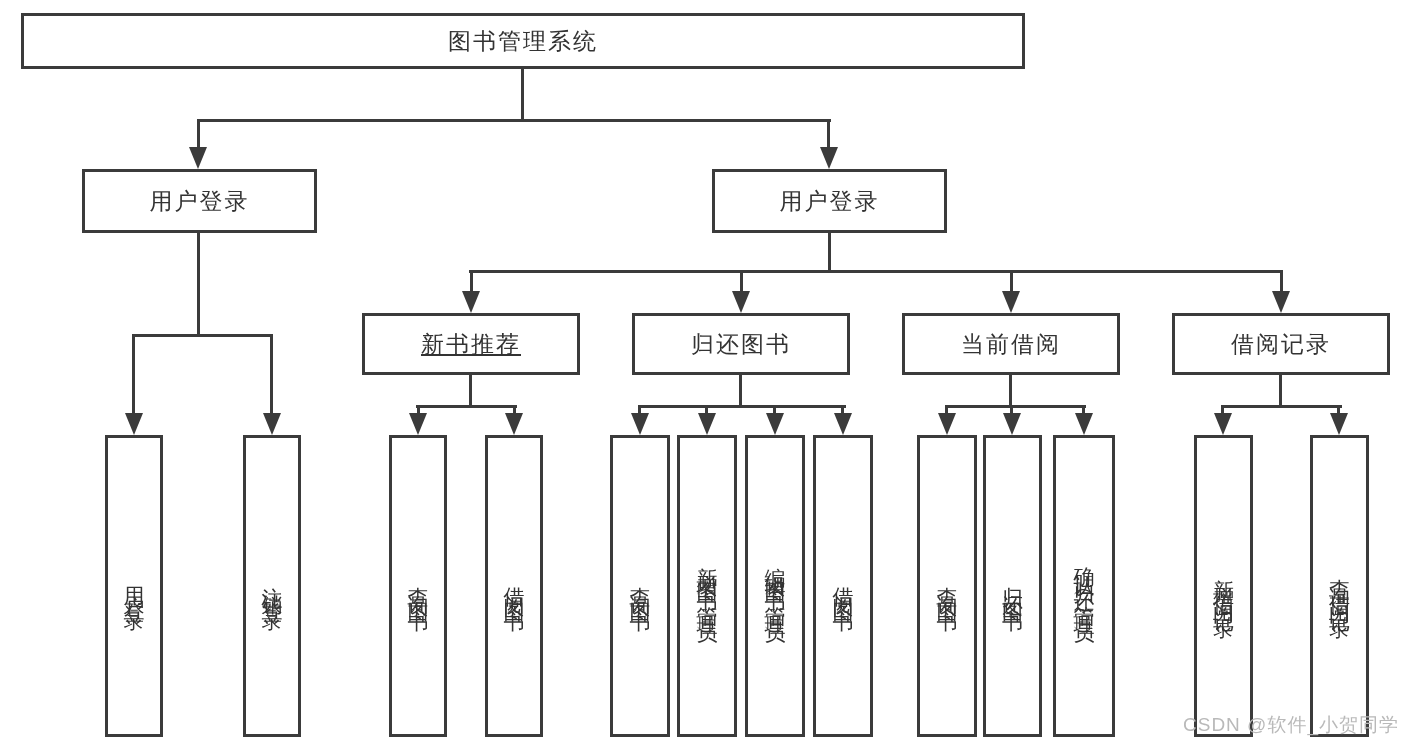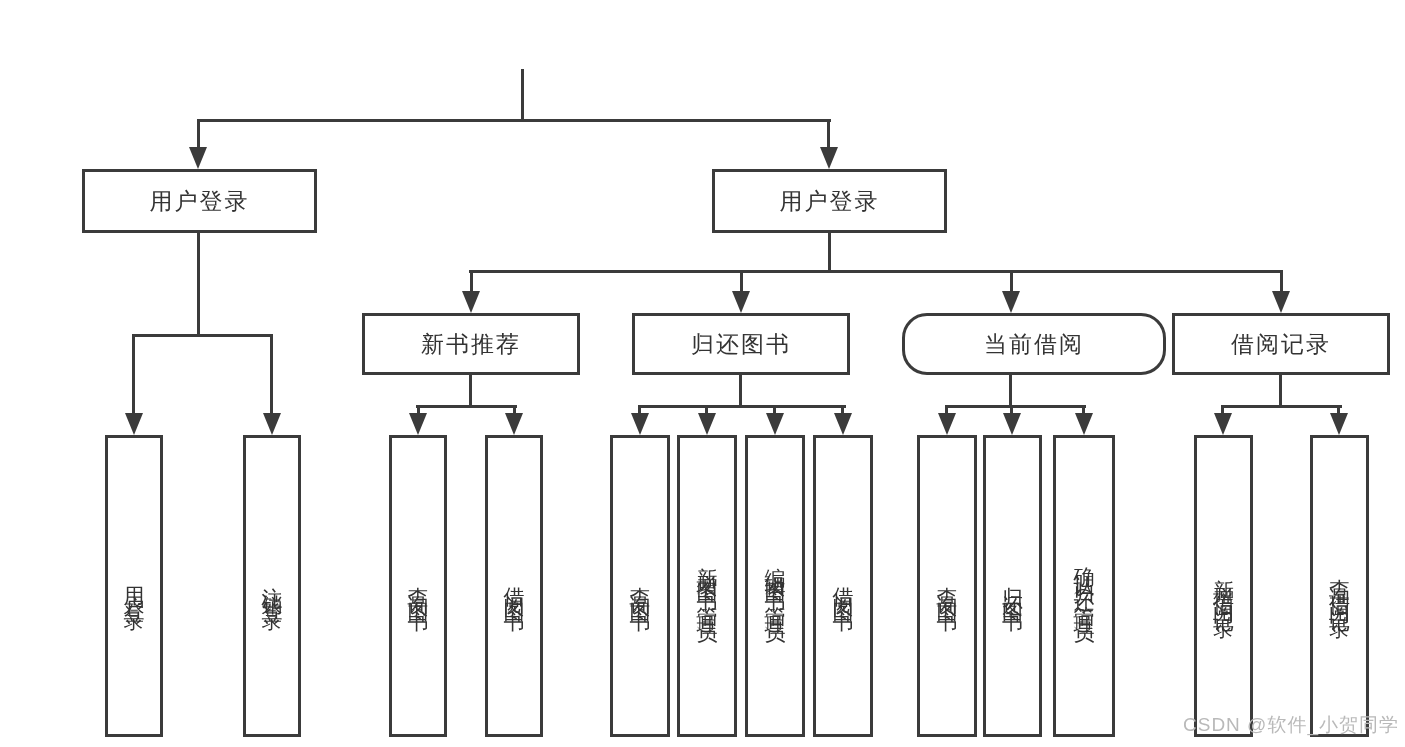--- a/index.html
+++ b/index.html
@@ -62,20 +62,23 @@
     letter-spacing: 1px;
     z-index: 5;
     white-space: nowrap;
   }
 </style>
 </head>
 <body>
 
 <div class="canvas">
 
+  <div class="node" style="left:21px; top:13px; width:1004px; height:56px;">
+    <span>图书管理系统</span>
+  </div>
 
   <div class="vline" style="left:521px; top:69px; height:50px;"></div>
   <div class="hline" style="left:197px; top:119px; width:634px;"></div>
   <div class="vline" style="left:197px; top:119px; height:31px;"></div>
   <div class="arrow" style="left:189px; top:147px;"></div>
   <div class="vline" style="left:827px; top:119px; height:31px;"></div>
   <div class="arrow" style="left:820px; top:147px;"></div>
 
   <div class="node" style="left:82px; top:169px; width:235px; height:64px;">
     <span>用户登录</span>
@@ -95,27 +98,27 @@
   <div class="hline" style="left:469px; top:270px; width:814px;"></div>
   <div class="vline" style="left:470px; top:270px; height:23px;"></div>
   <div class="arrow" style="left:462px; top:291px;"></div>
   <div class="vline" style="left:740px; top:270px; height:23px;"></div>
   <div class="arrow" style="left:732px; top:291px;"></div>
   <div class="vline" style="left:1010px; top:270px; height:23px;"></div>
   <div class="arrow" style="left:1002px; top:291px;"></div>
   <div class="vline" style="left:1280px; top:270px; height:23px;"></div>
   <div class="arrow" style="left:1272px; top:291px;"></div>
 
-  <div class="node" style="left:362px; top:313px; width:218px; height:62px;">
+  <div class="node" style="left:362px; top:313px; width:218px; height:62px;text-decoration:underline;">
     <span>新书推荐</span>
   </div>
   <div class="node" style="left:632px; top:313px; width:218px; height:62px;">
     <span>归还图书</span>
   </div>
-  <div class="node" style="left:902px; top:313px; width:264px; height:62px;border-radius:25px;">
+  <div class="node" style="left:902px; top:313px; width:218px; height:62px;">
     <span>当前借阅</span>
   </div>
   <div class="node" style="left:1172px; top:313px; width:218px; height:62px;">
     <span>借阅记录</span>
   </div>
 
   <div class="vline" style="left:469px; top:375px; height:33px;"></div>
   <div class="hline" style="left:416px; top:405px; width:101px;"></div>
   <div class="vline" style="left:417px; top:405px; height:11px;"></div>
   <div class="arrow" style="left:409px; top:413px;"></div>

